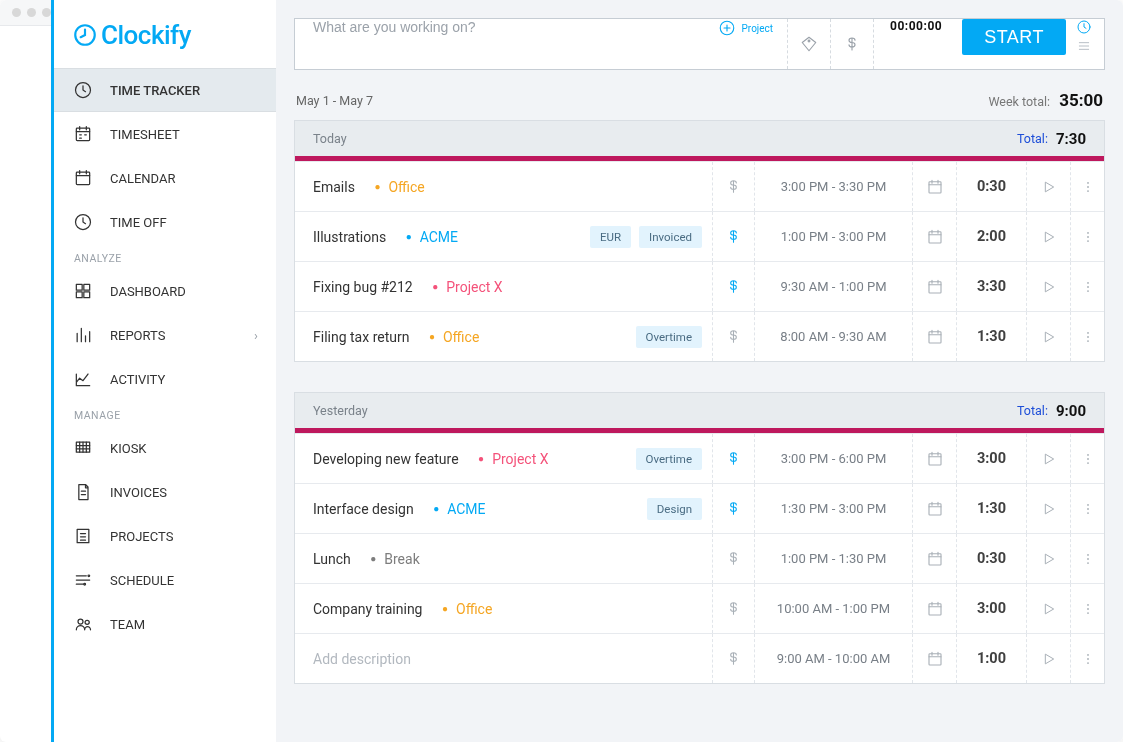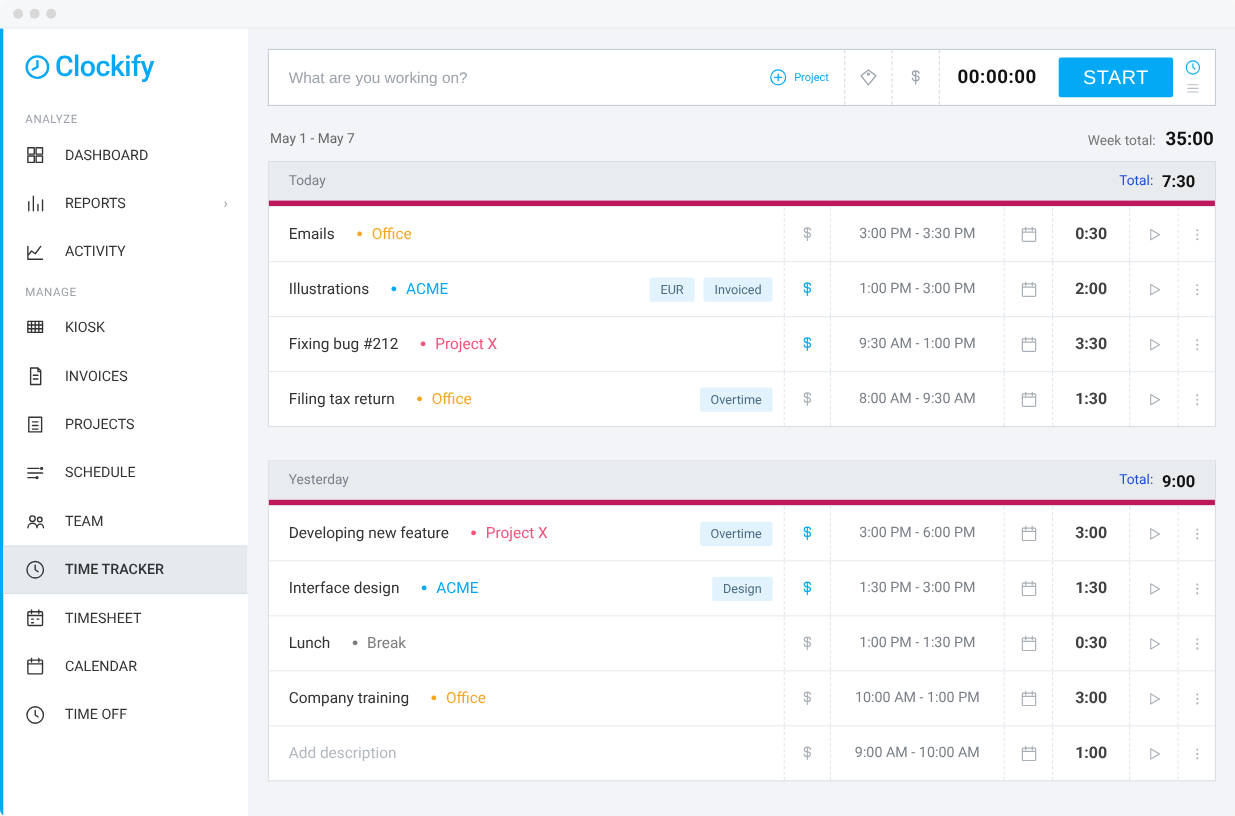--- a/index.html
+++ b/index.html
@@ -9,21 +9,21 @@
   font-size: 13px;
   color: #333;
 }
 .window {
   width: 1123px;
   height: 742px;
   border-radius: 6px;
   overflow: hidden;
   box-shadow: 0 2px 12px rgba(0,0,0,0.1);
   display: flex;
-  flex-direction: column;
+  flex-direction: row;
   background: #fff;
 }
 .titlebar {
   height: 26px;
   background: #f6f7f8;
   display: flex;
   align-items: center;
   padding-left: 12px;
   gap: 6px;
   border-bottom: 1px solid #e7e9ec;
@@ -79,21 +79,21 @@
   flex: 1;
   background: #f2f4f7;
   padding: 18px;
   overflow-y: auto;
 }
 .tracker-bar {
   background: #fff;
   border: 1px solid #c6cdd4;
   height: 52px;
   display: flex;
-  align-items: center;
+  align-items: flex-start;
   padding-left: 18px;
 }
 .tracker-input {
   border: none;
   outline: none;
   font-size: 14px;
   color: #9ba2aa;
   flex: 1;
   background: transparent;
 }
@@ -102,21 +102,21 @@
   color: #03a9f4;
   font-size: 10px;
   display: flex;
   align-items: center;
   gap: 6px;
   padding: 0 14px;
 }
 .vsep { width: 1px; height: 100%; border-left: 1px dashed #d6dbe0; }
 .ico-btn { width: 42px; display:flex; align-items:center; justify-content:center; height:100%; color:#9aa1a9;}
 .timer-display {
-  font-size: 17px;
+  font-size: 12px;
   font-weight: 700;
   padding: 0 16px;
   color: #111;
   letter-spacing: 0.5px;
 }
 .start-btn {
   background: #03a9f4;
   color: #fff;
   border: none;
   height: 36px;
@@ -212,20 +212,58 @@
 
     <div class="sidebar">
       <div class="logo">
         <svg width="26" height="26" viewBox="0 0 24 24">
           <circle cx="12" cy="12" r="9" fill="none" stroke="#03a9f4" stroke-width="2"></circle>
           <path d="M12 7 L12 12 L8 14" stroke="#03a9f4" stroke-width="2" fill="none" stroke-linecap="round"></path>
         </svg>
         <span>Clockify</span>
       </div>
 
+      <div id="nav-top">
+          <div class="nav-item active">
+            <span class="nav-icon">
+              <svg class="ic" width="20" height="20" viewBox="0 0 24 24">
+                <circle cx="12" cy="12" r="9"></circle>
+                <path d="M12 7v5l3 2"></path>
+              </svg>
+            </span>
+            <span>TIME TRACKER</span>
+          </div>
+          <div class="nav-item">
+            <span class="nav-icon">
+              <svg class="ic" width="20" height="20" viewBox="0 0 24 24">
+                <rect x="4" y="5" width="16" height="15" rx="1"></rect>
+                <path d="M4 9h16M8 3v4M16 3v4M8 13h2M14 13h2M8 17h2"></path>
+              </svg>
+            </span>
+            <span>TIMESHEET</span>
+          </div>
+          <div class="nav-item">
+            <span class="nav-icon">
+              <svg class="ic" width="20" height="20" viewBox="0 0 24 24">
+                <rect x="4" y="5" width="16" height="15" rx="1"></rect>
+                <path d="M4 9h16M8 3v4M16 3v4"></path>
+              </svg>
+            </span>
+            <span>CALENDAR</span>
+          </div>
+          <div class="nav-item">
+            <span class="nav-icon">
+              <svg class="ic" width="20" height="20" viewBox="0 0 24 24">
+                <circle cx="12" cy="12" r="9"></circle>
+                <path d="M12 7v5l3 2"></path>
+              </svg>
+            </span>
+            <span>TIME OFF</span>
+          </div>
+        </div>
       <div id="nav-sections">
           <div class="nav-section-label">ANALYZE</div>
           <div class="nav-item">
             <span class="nav-icon">
               <svg class="ic" width="20" height="20" viewBox="0 0 24 24">
                 <rect x="4" y="4" width="7" height="7"></rect>
                 <rect x="13" y="4" width="7" height="7"></rect>
                 <rect x="4" y="13" width="7" height="7"></rect>
                 <rect x="13" y="13" width="7" height="7"></rect>
               </svg>
@@ -289,58 +327,20 @@
           </div>
           <div class="nav-item">
             <span class="nav-icon">
               <svg class="ic" width="20" height="20" viewBox="0 0 24 24">
                 <circle cx="9" cy="9" r="3"></circle>
                 <circle cx="17" cy="10" r="2.5"></circle>
                 <path d="M4 19c0-3 2.5-5 5-5s5 2 5 5M14 19c0-2 1.5-4 3.5-4s3.5 2 3.5 4"></path>
               </svg>
             </span>
             <span>TEAM</span>
-          </div>
-        </div>
-      <div id="nav-top">
-          <div class="nav-item active">
-            <span class="nav-icon">
-              <svg class="ic" width="20" height="20" viewBox="0 0 24 24">
-                <circle cx="12" cy="12" r="9"></circle>
-                <path d="M12 7v5l3 2"></path>
-              </svg>
-            </span>
-            <span>TIME TRACKER</span>
-          </div>
-          <div class="nav-item">
-            <span class="nav-icon">
-              <svg class="ic" width="20" height="20" viewBox="0 0 24 24">
-                <rect x="4" y="5" width="16" height="15" rx="1"></rect>
-                <path d="M4 9h16M8 3v4M16 3v4M8 13h2M14 13h2M8 17h2"></path>
-              </svg>
-            </span>
-            <span>TIMESHEET</span>
-          </div>
-          <div class="nav-item">
-            <span class="nav-icon">
-              <svg class="ic" width="20" height="20" viewBox="0 0 24 24">
-                <rect x="4" y="5" width="16" height="15" rx="1"></rect>
-                <path d="M4 9h16M8 3v4M16 3v4"></path>
-              </svg>
-            </span>
-            <span>CALENDAR</span>
-          </div>
-          <div class="nav-item">
-            <span class="nav-icon">
-              <svg class="ic" width="20" height="20" viewBox="0 0 24 24">
-                <circle cx="12" cy="12" r="9"></circle>
-                <path d="M12 7v5l3 2"></path>
-              </svg>
-            </span>
-            <span>TIME OFF</span>
           </div>
         </div>
     </div>
 
     <div class="main">
 
       <div class="tracker-bar">
         <input class="tracker-input" placeholder="What are you working on?" style="">
         <div class="proj-link">
           <svg class="ic" width="18" height="18" viewBox="0 0 24 24">

